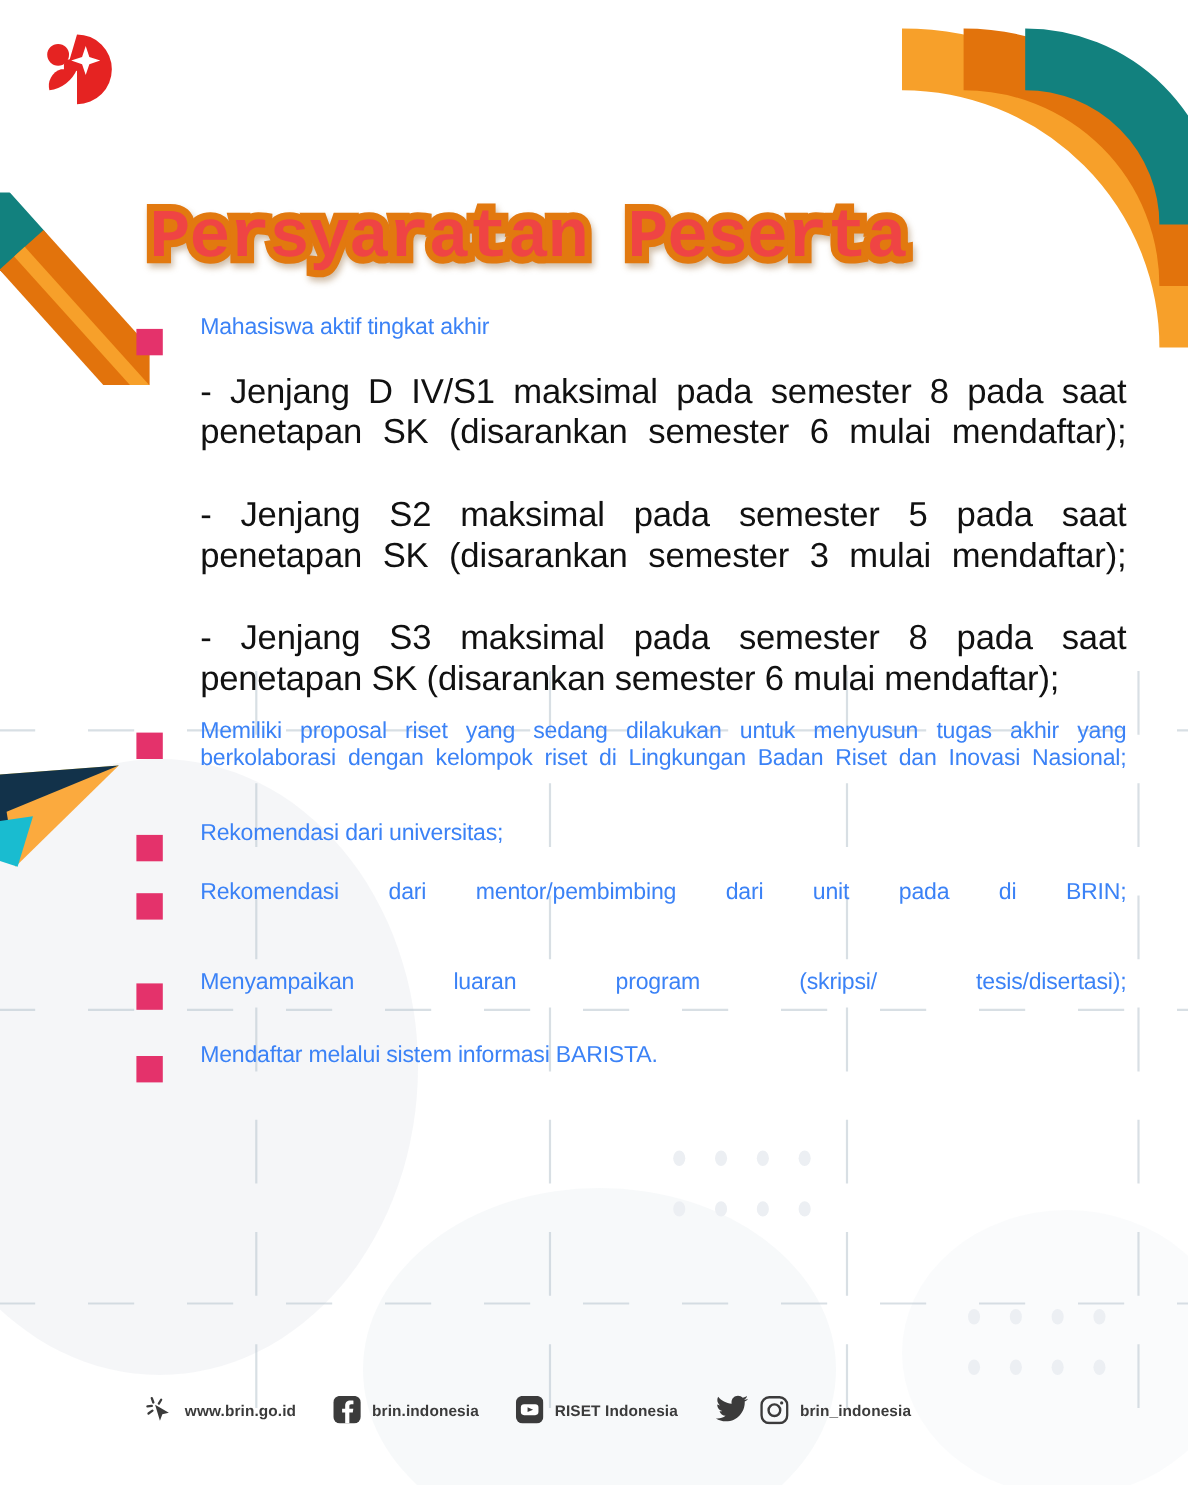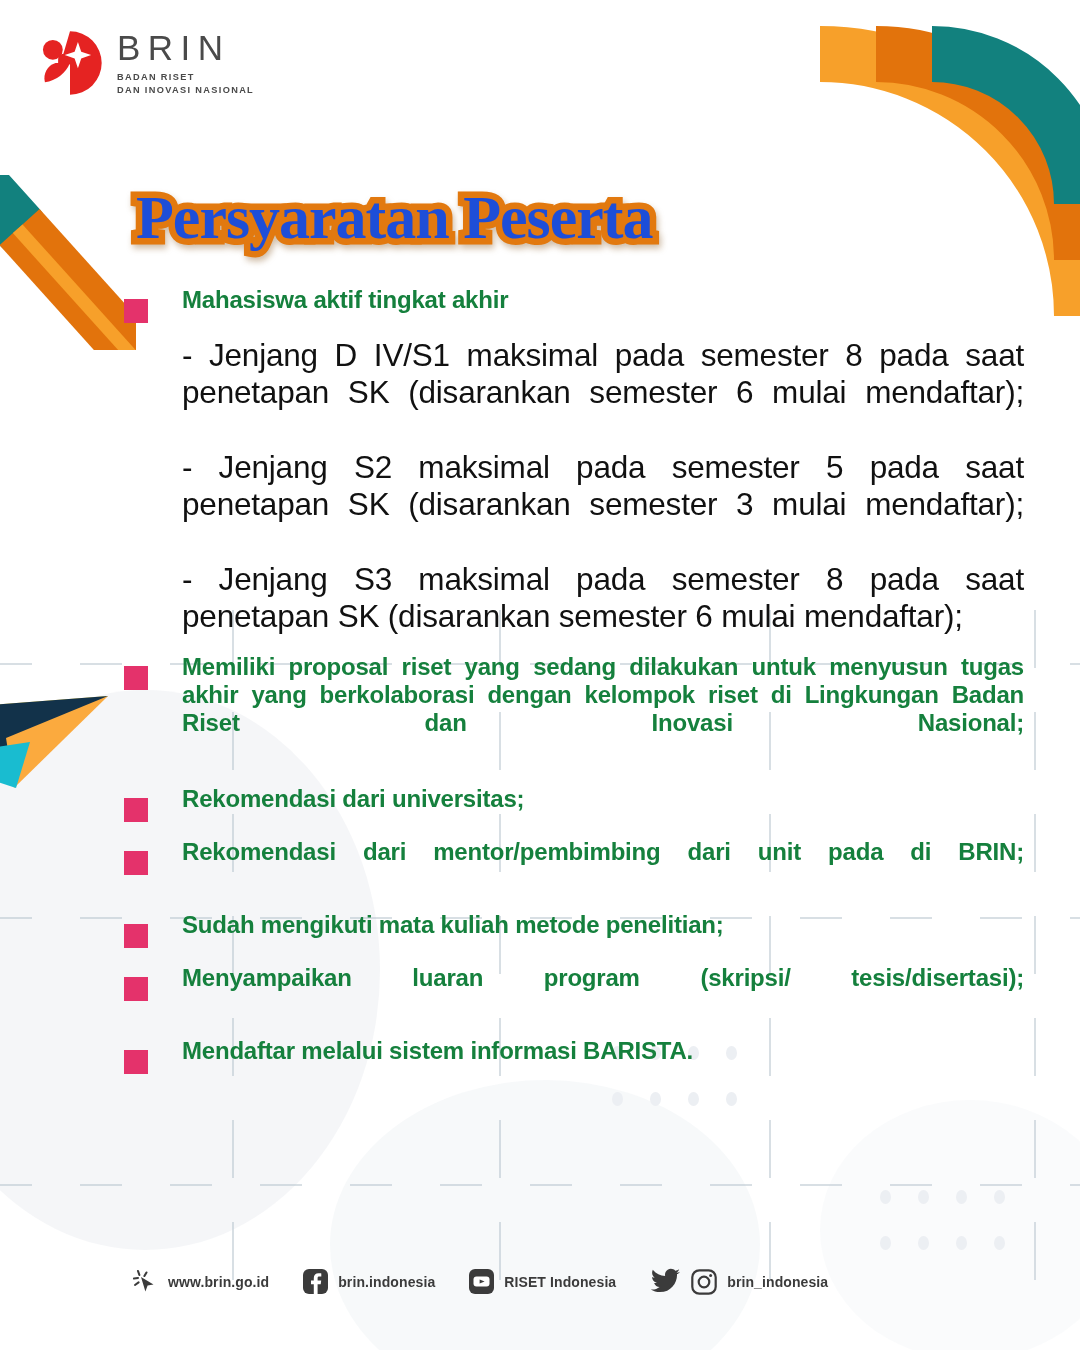--- a/index.html
+++ b/index.html
@@ -61,24 +61,24 @@
   .logo-sub{
     margin-top:6px;font-size:9.2px;letter-spacing:1.35px;color:#4a4a4a;
     font-weight:700;line-height:1.35;
   }
 
   
   .title-wrap{position:absolute;left:136px;top:186px;}
   .title{
     font-size:62px;
     font-weight:700;
-    font-family:Liberation Serif, serif;
+    font-family:Liberation Mono, monospace;
     letter-spacing:-1px;
     line-height:1;
-    color:#1d4ed8;
+    color:#ef4444;
     -webkit-text-stroke:13px #e2790f;
     paint-order:stroke fill;
     margin:0;
     white-space:nowrap;
     filter:drop-shadow(2px 4px 3px rgba(120,70,10,.35));
   }
 
   
   .content{
     position:absolute;left:124px;top:286px;width:900px;
@@ -86,25 +86,25 @@
   .row{display:flex;align-items:flex-start;}
   .bullet{
     flex:0 0 auto;
     width:24px;height:24px;
     background:#e4326b;
     margin-top:13px;
     margin-right:34px;
   }
   .txt{
     flex:1 1 auto;
-    color:#15803d;
-    font-size:24px;
+    color:#3b82f6;
+    font-size:21px;
     line-height:1.185;
     font-family:"Liberation Sans", sans-serif;
-    font-weight:700;
+    font-weight:400;
     letter-spacing:-0.2px;
   }
   .txt.just{text-align:justify;}
   .txt.just::after{content:"";display:inline-block;width:100%;}
   .sub{
     margin-left:58px;
     margin-top:14px;
     color:#111111;
     font-size:31.5px;
     line-height:1.185;
@@ -206,27 +206,20 @@
     <polygon points="-14,78 40,70 26,116 -10,104" fill="#19bcd0"></polygon>
   </svg>
 
   <div class="logo">
     <svg class="logo-mark" viewBox="0 0 100 100">
       <path d="M50 2 A48 48 0 0 1 50 98 L50 52 A18 18 0 0 0 32 70 L32 44 A8 8 0 0 1 40 36 Z" fill="#e52322"></path>
       <path d="M50 50 A48 48 0 0 1 12 79 A24 24 0 0 1 28 50 Z" fill="#e52322"></path>
       <circle cx="24" cy="30" r="15" fill="#e52322"></circle>
       <path d="M62 18 L67 33 L82 38 L67 43 L62 58 L57 43 L42 38 L57 33 Z" fill="#ffffff"></path>
     </svg>
-    <div class="logo-text">
-      <div class="logo-brin">BRIN</div>
-      <div class="logo-sub">
-        <span>BADAN RISET</span><br>
-        <span>DAN INOVASI NASIONAL</span>
-      </div>
-    </div>
   </div>
 
   <div class="title-wrap">
     <h1 class="title">Persyaratan Peserta</h1>
   </div>
 
   <div class="content">
 
     <div class="row">
       <span class="bullet"></span>
@@ -254,24 +247,20 @@
 
     <div class="gap-c"></div>
 
     <div class="row">
       <span class="bullet"></span>
       <span class="txt just">Rekomendasi dari mentor/pembimbing dari unit pada di BRIN;</span>
     </div>
 
     <div class="gap-c"></div>
 
-    <div class="row">
-      <span class="bullet"></span>
-      <span class="txt">Sudah mengikuti mata kuliah metode penelitian;</span>
-    </div>
 
     <div class="gap-c"></div>
 
     <div class="row">
       <span class="bullet"></span>
       <span class="txt just">Menyampaikan luaran program (skripsi/ tesis/disertasi);</span>
     </div>
 
     <div class="gap-c"></div>
 

